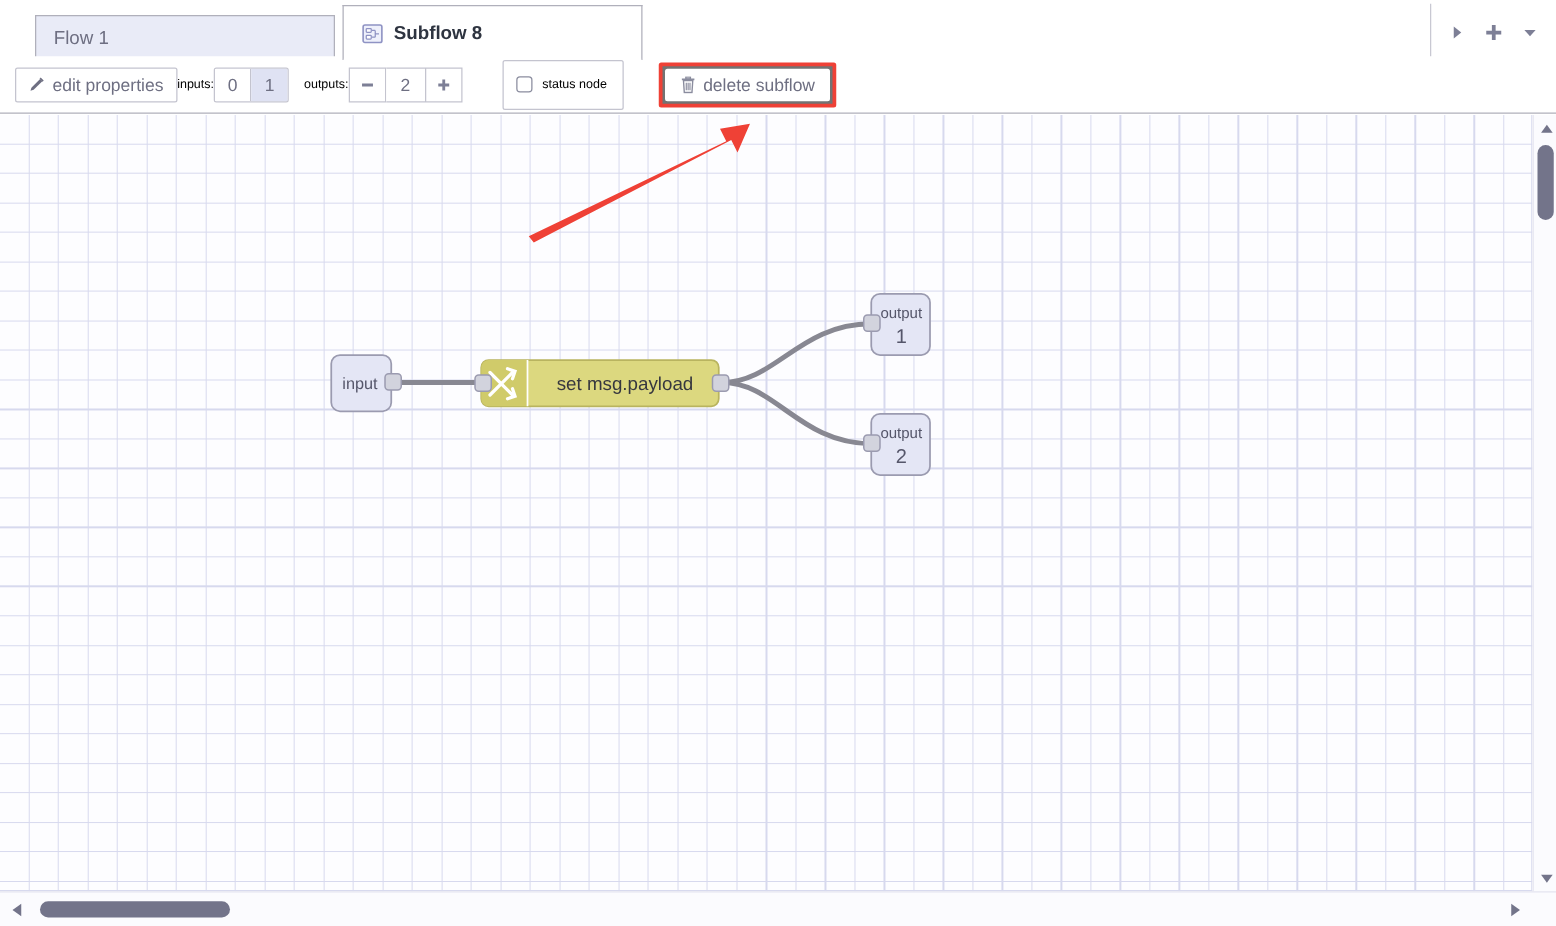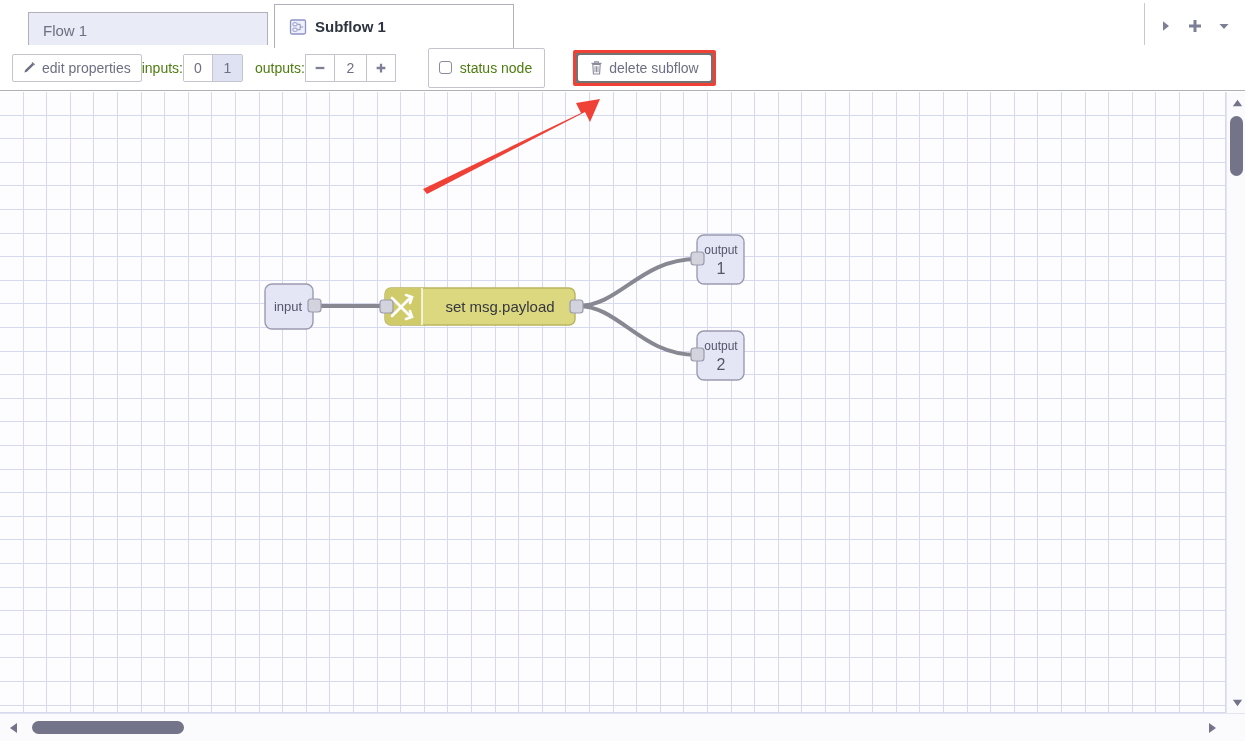--- a/index.html
+++ b/index.html
@@ -114,22 +114,22 @@
     padding: 0 10px;
     border: 1px solid #c4c4cf;
     background: #fff;
     color: #6e6f82;
     font-size: 14px;
     border-radius: 2px;
     cursor: pointer;
     white-space: nowrap;
   }
   .tb-label {
-    font-size: 14px;
-    color: #4d7c0f;
+    font-size: 10px;
+    color: #000000;
     white-space: nowrap;
   }
   .seg {
     display: inline-flex;
     height: 28px;
     border: 1px solid #c4c4cf;
     border-radius: 2px;
     overflow: hidden;
   }
   .seg-item {
@@ -264,21 +264,21 @@
 
       <div class="tab active">
         <span class="subflow-icon">
           <svg viewBox="0 0 18 18" width="18" height="18">
             <rect x="1.5" y="2" width="15" height="14" rx="1.5" fill="#eef0fb" stroke="#8f93c4" stroke-width="1.3"></rect>
             <rect x="4" y="4.8" width="4" height="3" rx="0.6" fill="#ffffff" stroke="#8f93c4" stroke-width="1"></rect>
             <rect x="4" y="10.2" width="4" height="3" rx="0.6" fill="#ffffff" stroke="#8f93c4" stroke-width="1"></rect>
             <path d="M8.4 6.3 H11.2 M8.4 11.7 H11.2 M11.2 6.3 V11.7 M11.2 9 H14.2" stroke="#8f93c4" stroke-width="1" fill="none"></path>
           </svg>
         </span>
-        <span class="tab-label">Subflow 1</span>
+        <span class="tab-label">Subflow 8</span>
       </div>
 
     </div>
 
     <div class="tabbar-tools">
       <div class="tool-btn">
         <svg viewBox="0 0 14 14" width="12" height="14">
             <path d="M3.5 1.5 L10.5 7 L3.5 12.5 Z" fill="#7d7f96"></path>
           </svg>
       </div>

